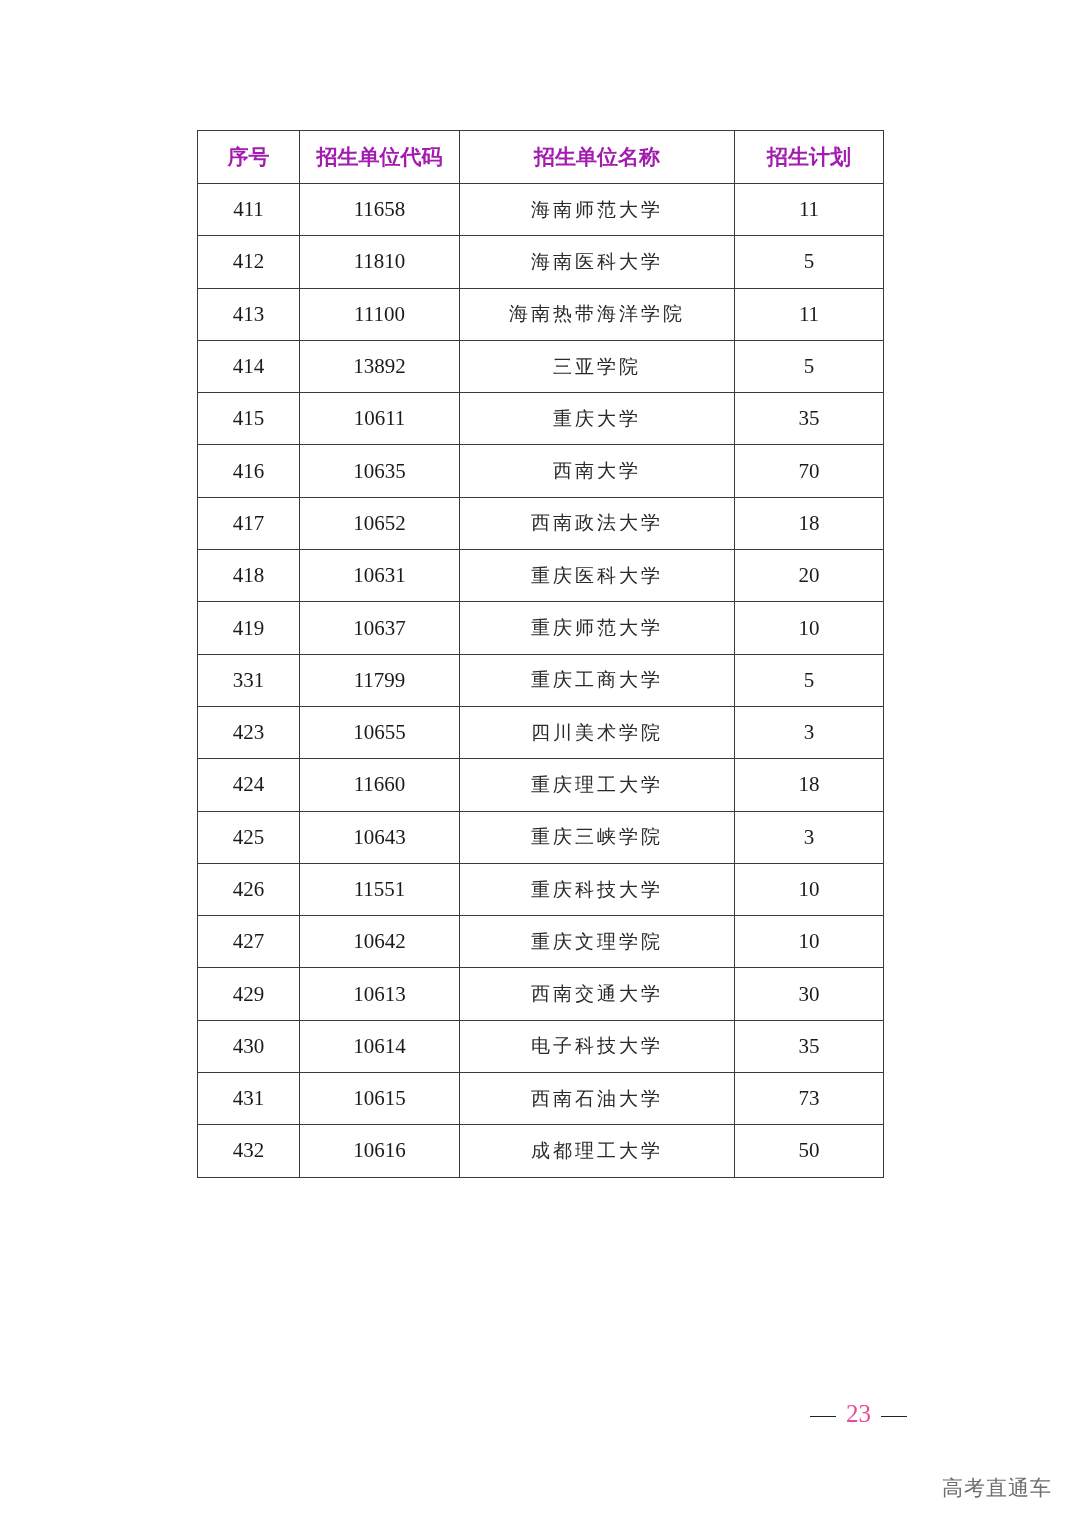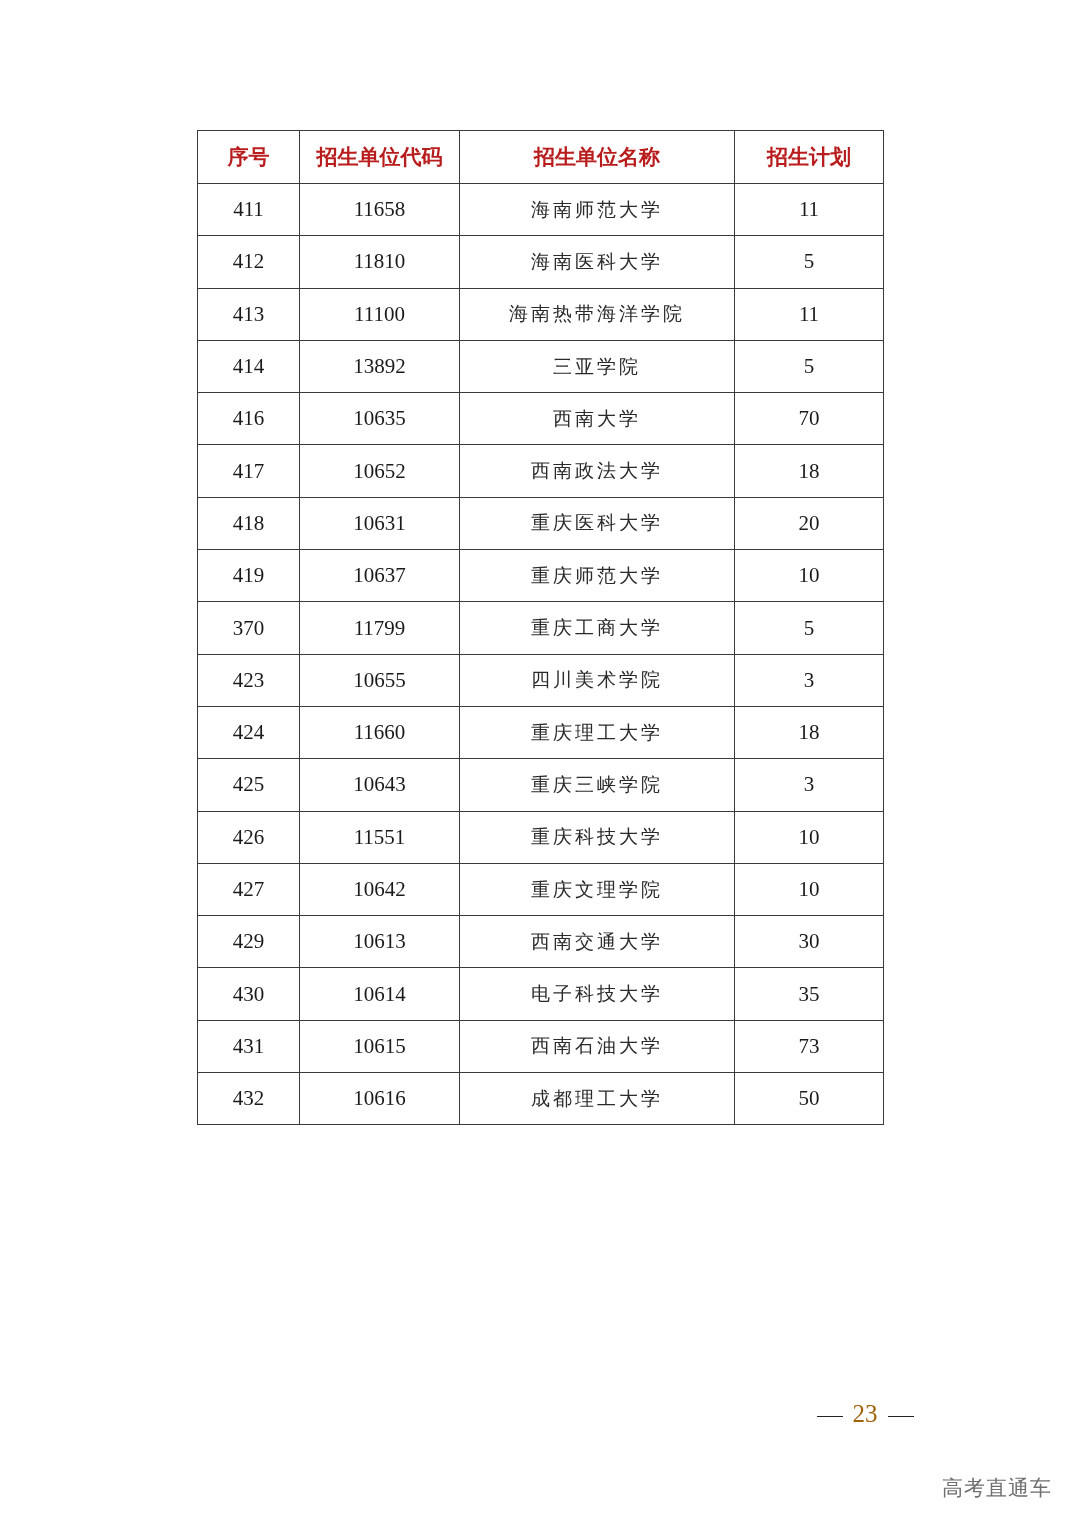--- a/index.html
+++ b/index.html
@@ -30,21 +30,21 @@
       border: 1.3px solid #3a3a3a;
       text-align: center;
       vertical-align: middle;
       padding: 0;
       height: 51.3px;
     }
     th {
       font-family: "DejaVu Sans", "Liberation Sans", sans-serif;
       font-weight: bold;
       font-size: 21px;
-      color: #b91c1c;
+      color: #a21caf;
       height: 52px;
     }
     td {
       font-size: 21px;
     }
     td.name {
       font-family: "DejaVu Serif", "Liberation Serif", serif;
       font-size: 19px;
       letter-spacing: 3px;
       color: #2a2a2a;
@@ -52,23 +52,23 @@
     col.c1 { width: 102px; }
     col.c2 { width: 160px; }
     col.c3 { width: 275px; }
     col.c4 { width: 149px; }
 
     .page-number {
       position: absolute;
       left: 800px;
       top: 1400px;
       width: 130px;
-      text-align: center;
+      text-align: left;
       font-size: 25px;
-      color: #a16207;
+      color: #ec4899;
       font-family: "Liberation Serif", serif;
     }
     .page-number .dash {
       display: inline-block;
       width: 26px;
       height: 1.3px;
       background: #222;
       vertical-align: middle;
       margin: 0 10px;
     }
@@ -120,20 +120,26 @@
           <td class="name">海南热带海洋学院</td>
           <td>11</td>
         </tr>
         <tr>
           <td>414</td>
           <td>13892</td>
           <td class="name">三亚学院</td>
           <td>5</td>
         </tr>
         <tr>
+          <td>415</td>
+          <td>10611</td>
+          <td class="name">重庆大学</td>
+          <td>35</td>
+        </tr>
+        <tr>
           <td>416</td>
           <td>10635</td>
           <td class="name">西南大学</td>
           <td>70</td>
         </tr>
         <tr>
           <td>417</td>
           <td>10652</td>
           <td class="name">西南政法大学</td>
           <td>18</td>
@@ -144,21 +150,21 @@
           <td class="name">重庆医科大学</td>
           <td>20</td>
         </tr>
         <tr>
           <td>419</td>
           <td>10637</td>
           <td class="name">重庆师范大学</td>
           <td>10</td>
         </tr>
         <tr>
-          <td>370</td>
+          <td>331</td>
           <td>11799</td>
           <td class="name">重庆工商大学</td>
           <td>5</td>
         </tr>
         <tr>
           <td>423</td>
           <td>10655</td>
           <td class="name">四川美术学院</td>
           <td>3</td>
         </tr>

